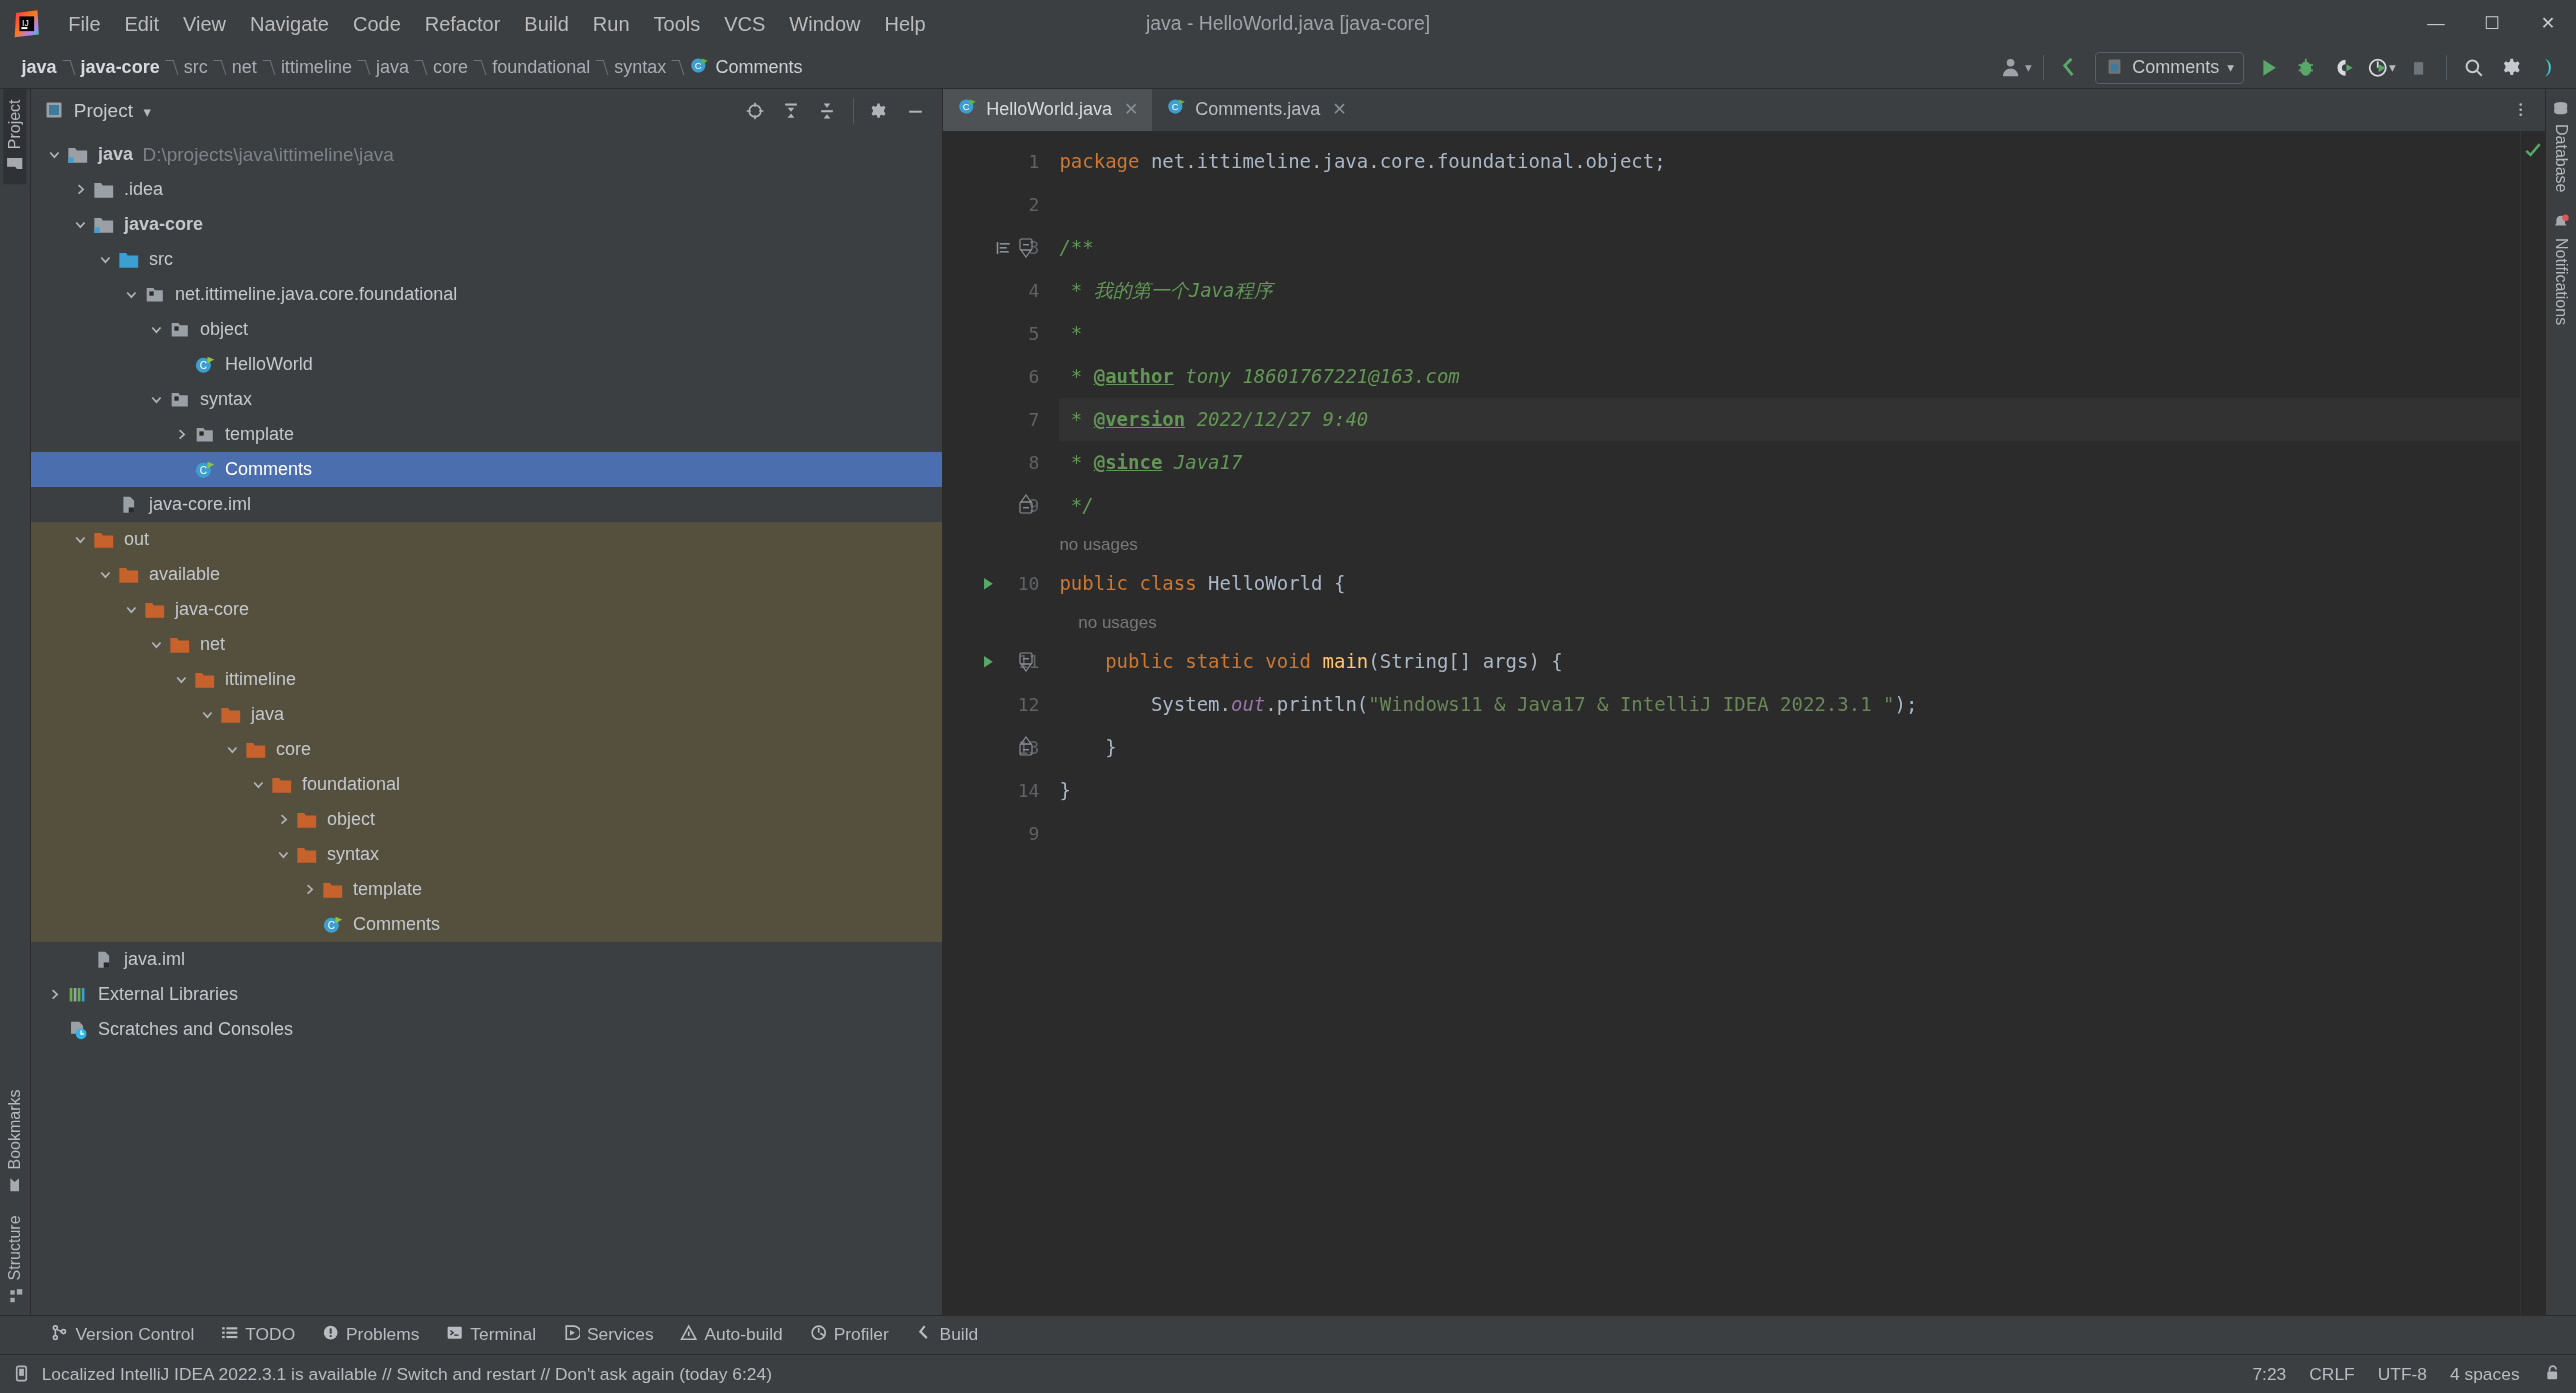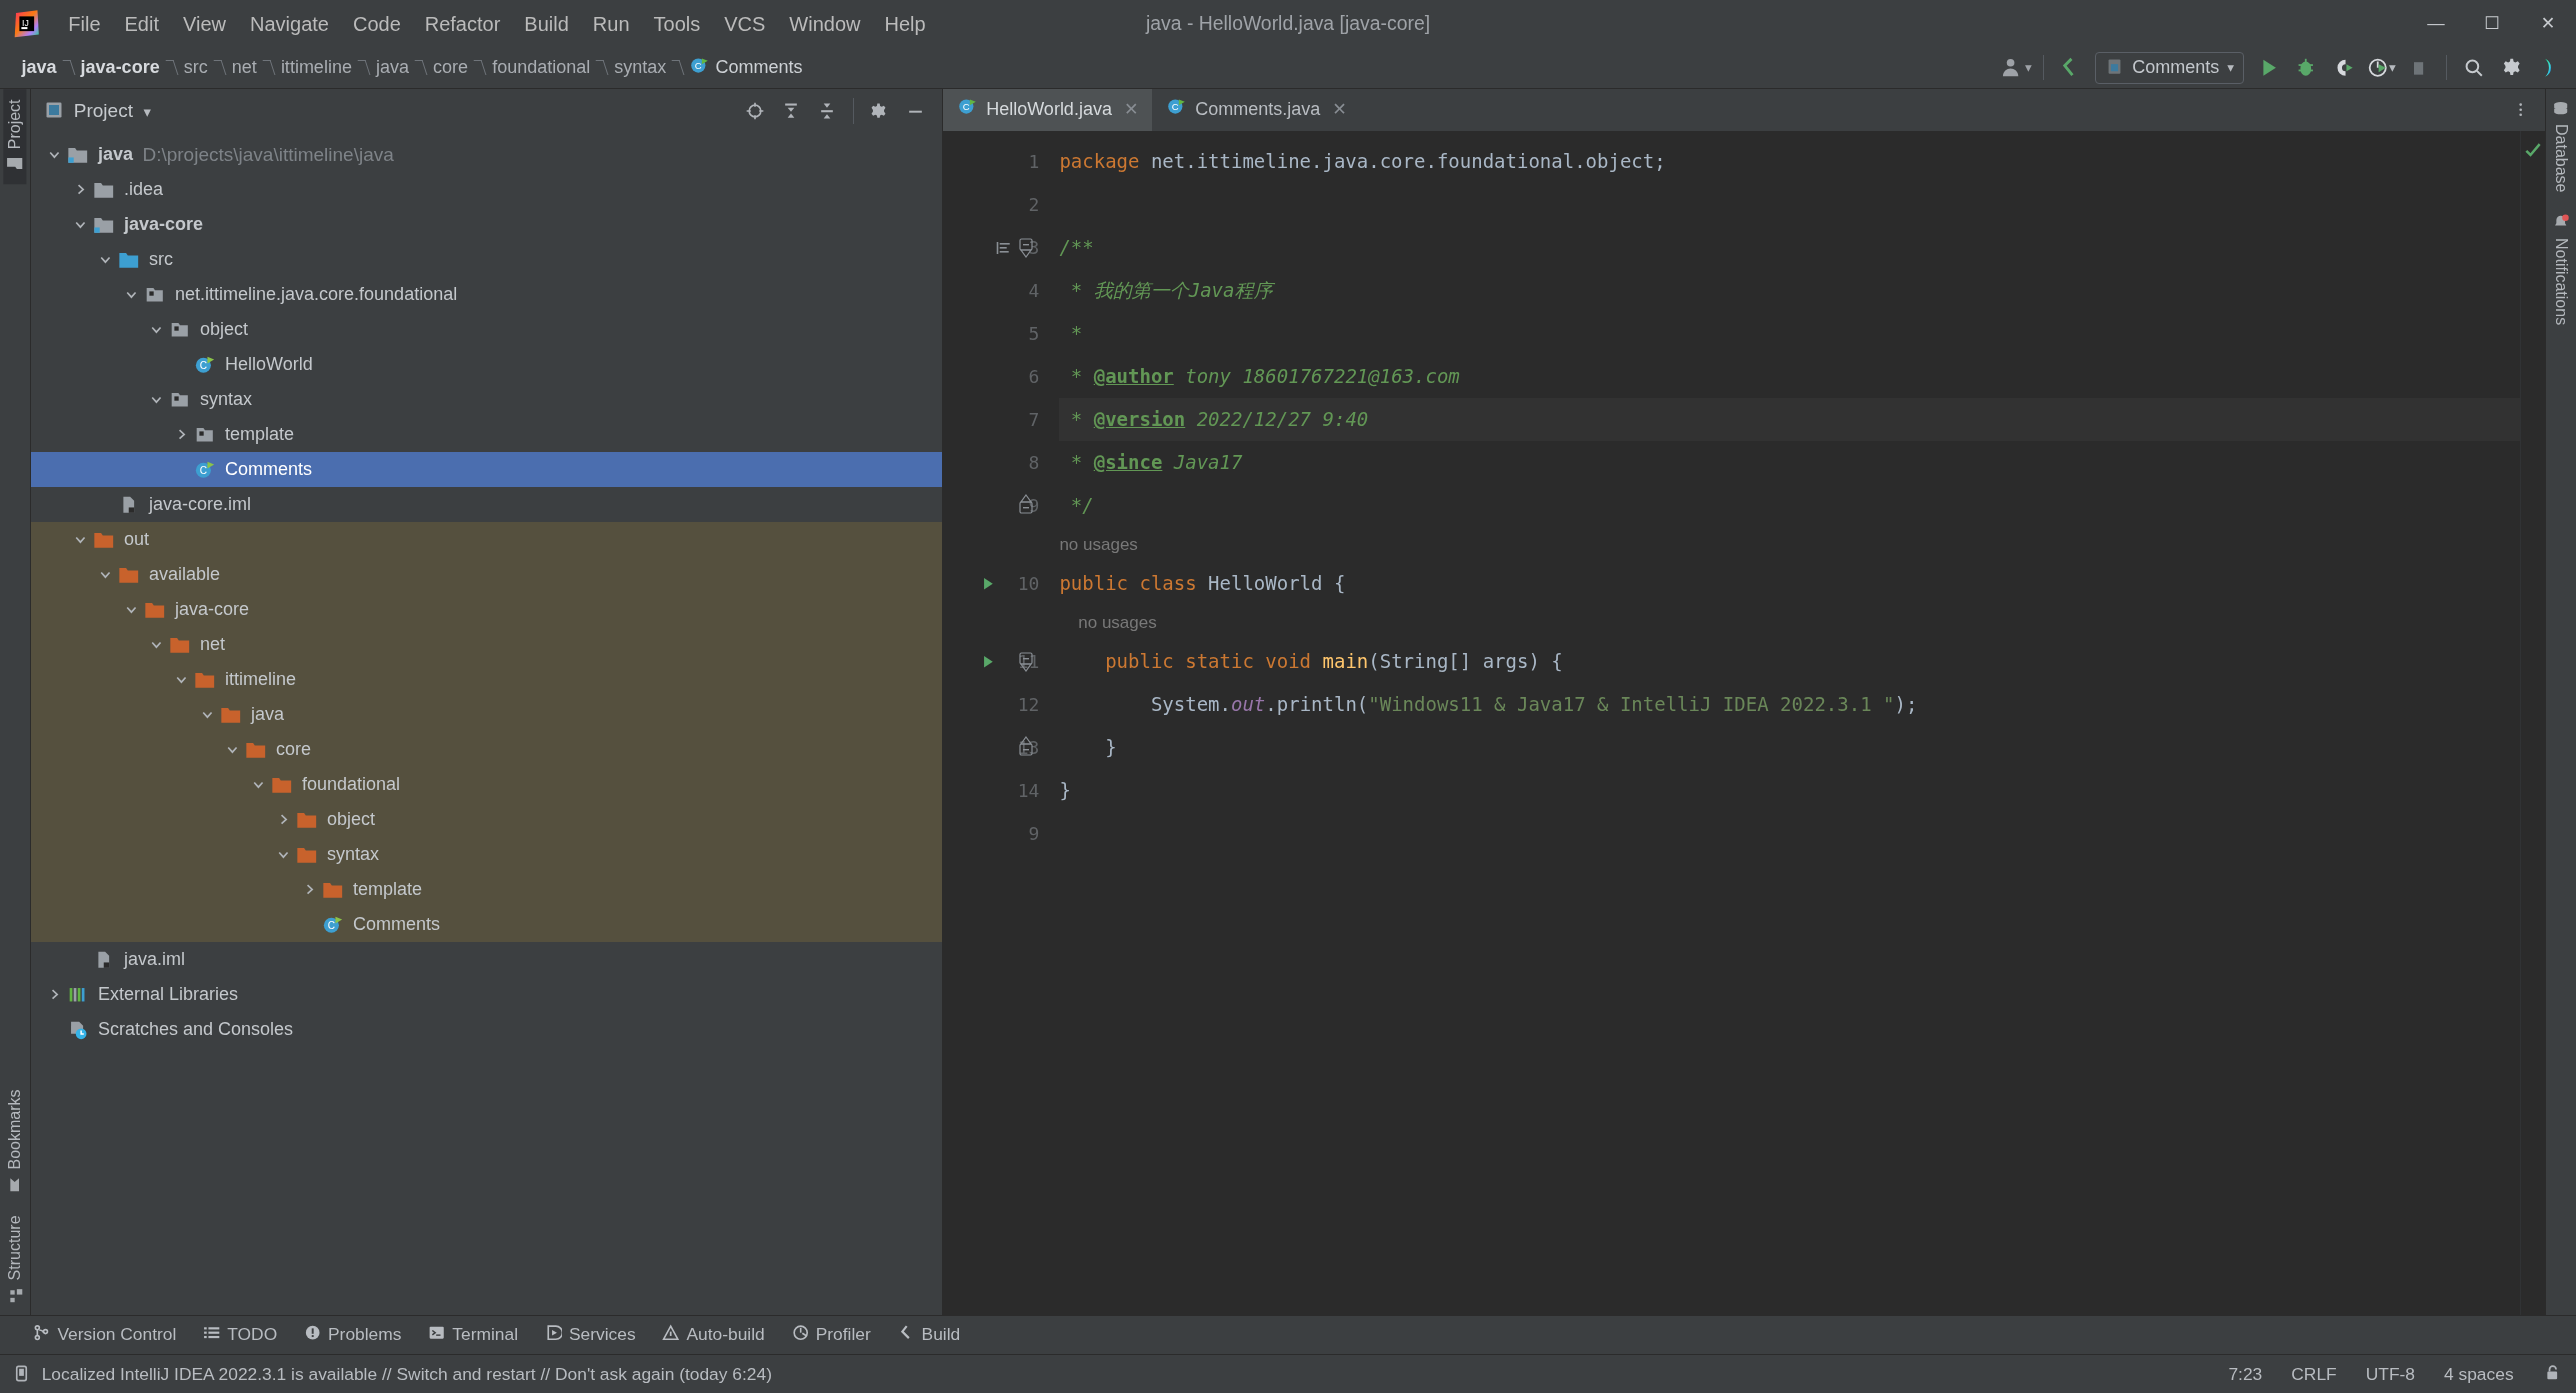--- a/index.html
+++ b/index.html
@@ -175,36 +175,36 @@
   
   #marker-strip {
     width: 25.5px; flex: 0 0 25.5px; background: #2b2b2b;
     position: relative; border-left: 0.7px solid #313335;
   }
   #ok-check { position: absolute; top: 9.4px; left: 2.7px; }
 
   
   #bottombar {
     height: 39px; flex: 0 0 39px; background: #3c3f41;
-    display: flex; align-items: center; padding-left: 20px;
+    display: flex; align-items: center; padding-left: 38px;
     border-top: 0.7px solid #2b2b2b;
   }
   .bb-item {
     display: flex; align-items: center; gap: 6.7px;
     color: #b8bcc1; font-size: 17.4px; padding: 4px 13.4px; white-space: nowrap;
   }
 
   
   #statusbar {
     height: 39px; flex: 0 0 39px; background: #3c3f41;
     display: flex; align-items: center; padding: 0 16px 0 12px;
     border-top: 0.7px solid #2b2b2b;
   }
   #status-msg { color: #b8bcc1; font-size: 17.4px; margin-left: 10.7px; white-space: nowrap; }
-  #status-right { margin-left: auto; display: flex; align-items: center; gap: 29px; justify-content: flex-end; }
+  #status-right { margin-left: auto; display: flex; align-items: center; gap: 23px; justify-content: flex-end; }
   .sb-item { color: #b8bcc1; font-size: 17.4px; white-space: nowrap; }
 </style>
 </head>
 <body>
 
 <div id="titlebar">
   <span id="ij-logo">
     <svg width="29.5" height="29.5" viewBox="0 0 44 44">
       <defs>
         <linearGradient id="ijg" x1="0" y1="0" x2="1" y2="1">

